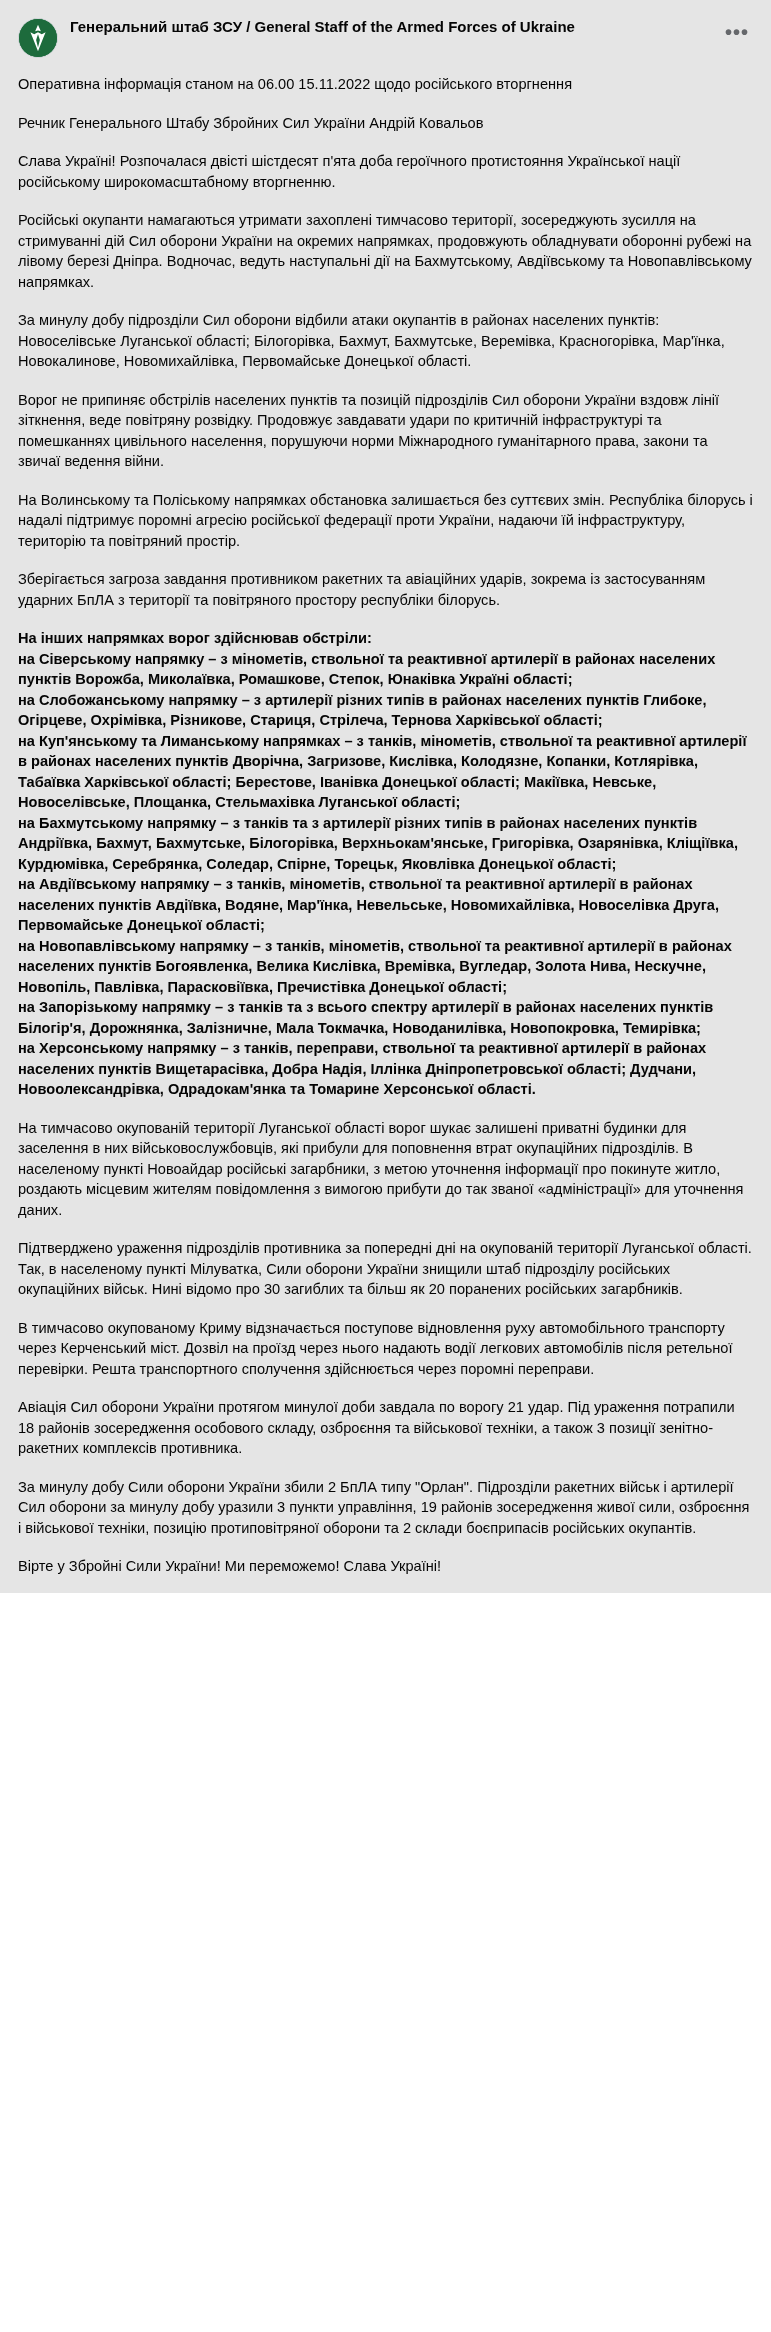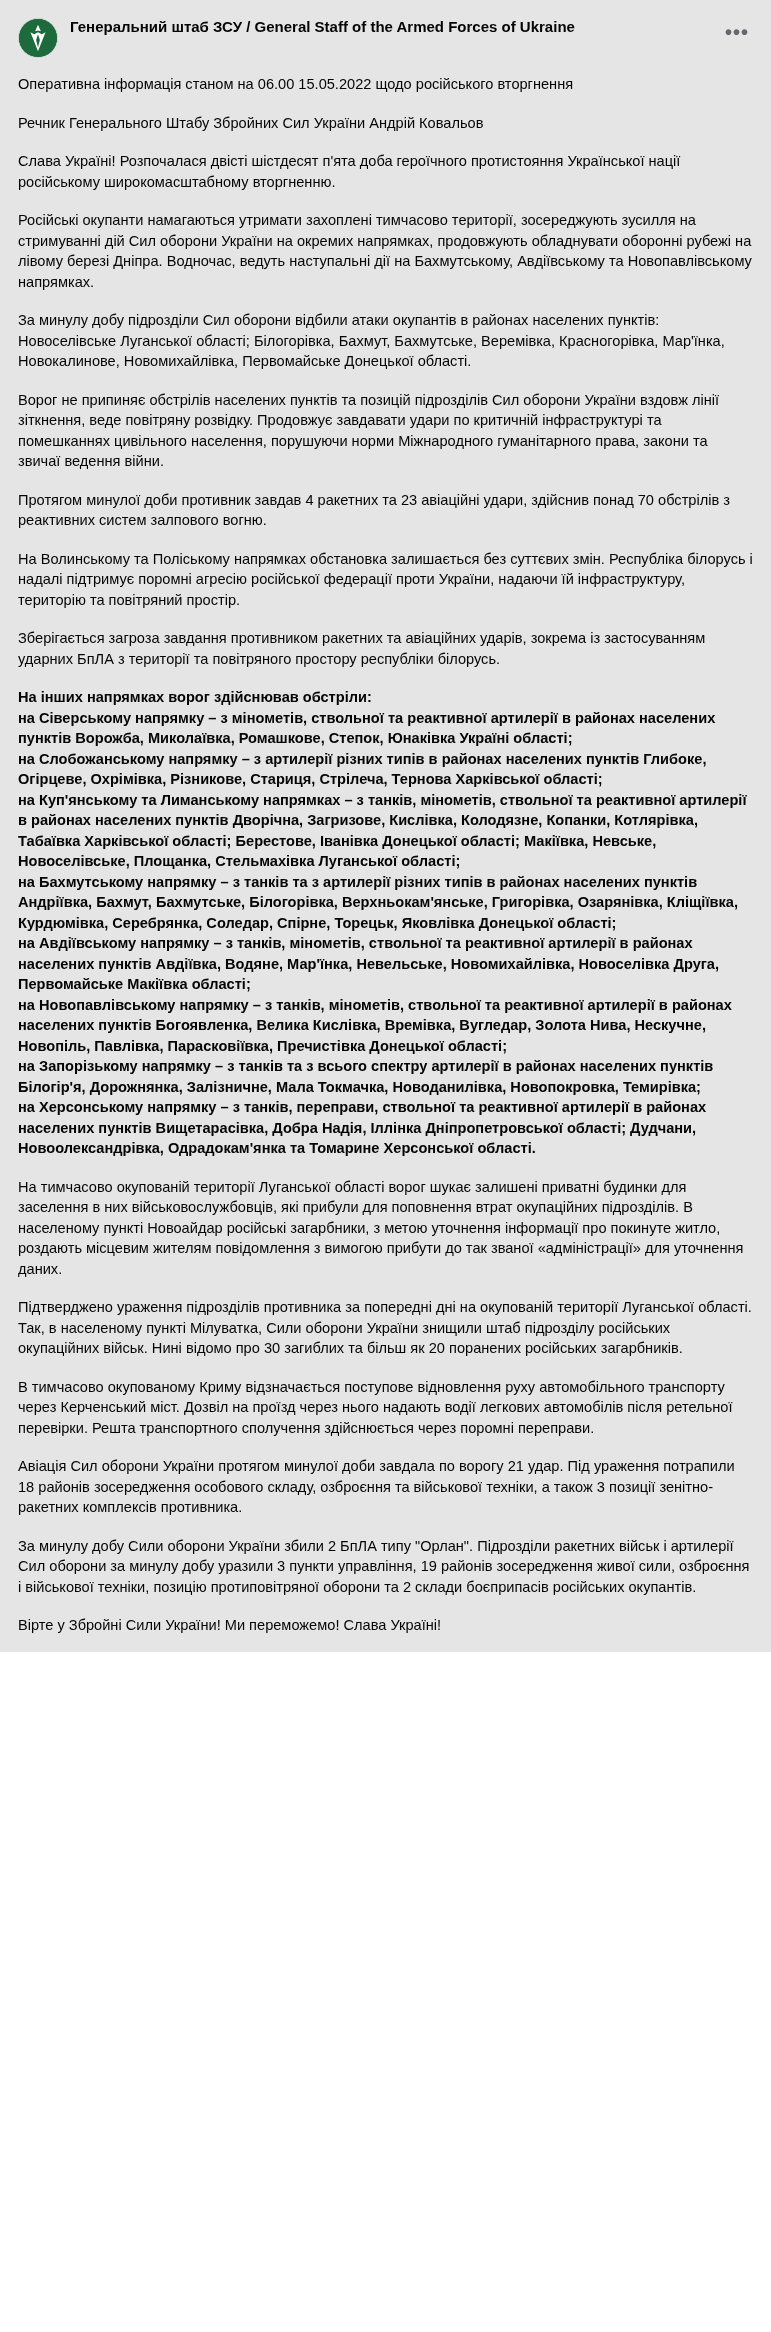--- a/index.html
+++ b/index.html
@@ -121,37 +121,36 @@
         <path d="M20 16 L22 22 L20 30 L18 22 Z" fill="#1d6b3c"></path>
       </svg>
     </div>
     <div class="header-text">
       <div class="page-title">Генеральний штаб ЗСУ / General Staff of the Armed Forces of Ukraine</div>
     </div>
     <div class="menu-button">•••</div>
   </div>
 
   <div class="post-body">
-    <p class="para">Оперативна інформація станом на 06.00 15.05.2022 щодо російського вторгнення</p>
+    <p class="para">Оперативна інформація станом на 06.00 15.11.2022 щодо російського вторгнення</p>
     <p class="para">Речник Генерального Штабу Збройних Сил України Андрій Ковальов</p>
     <p class="para">Слава Україні! Розпочалася двісті шістдесят п'ята доба героїчного протистояння Української нації російському широкомасштабному вторгненню.</p>
     <p class="para">Російські окупанти намагаються утримати захоплені тимчасово території, зосереджують зусилля на стримуванні дій Сил оборони України на окремих напрямках, продовжують обладнувати оборонні рубежі на лівому березі Дніпра. Водночас, ведуть наступальні дії на Бахмутському, Авдіївському та Новопавлівському напрямках.</p>
     <p class="para">За минулу добу підрозділи Сил оборони відбили атаки окупантів в районах населених пунктів: Новоселівське Луганської області; Білогорівка, Бахмут, Бахмутське, Веремівка, Красногорівка, Мар'їнка, Новокалинове, Новомихайлівка, Первомайське Донецької області.</p>
     <p class="para">Ворог не припиняє обстрілів населених пунктів та позицій підрозділів Сил оборони України вздовж лінії зіткнення, веде повітряну розвідку. Продовжує завдавати удари по критичній інфраструктурі та помешканнях цивільного населення, порушуючи норми Міжнародного гуманітарного права, закони та звичаї ведення війни.</p>
-    <p class="para">Протягом минулої доби противник завдав 4 ракетних та 23 авіаційні удари, здійснив понад 70 обстрілів з реактивних систем залпового вогню.</p>
     <p class="para">На Волинському та Поліському напрямках обстановка залишається без суттєвих змін. Республіка білорусь і надалі підтримує поромні агресію російської федерації проти України, надаючи їй інфраструктуру, територію та повітряний простір.</p>
     <p class="para">Зберігається загроза завдання противником ракетних та авіаційних ударів, зокрема із застосуванням ударних БпЛА з території та повітряного простору республіки білорусь.</p>
 
     <div class="para-block">
       <p class="para-tight">На інших напрямках ворог здійснював обстріли:</p>
       <p class="para-tight line">на Сіверському напрямку – з мінометів, ствольної та реактивної артилерії в районах населених пунктів Ворожба, Миколаївка, Ромашкове, Степок, Юнаківка Україні області;</p>
       <p class="para-tight line">на Слобожанському напрямку – з артилерії різних типів в районах населених пунктів Глибоке, Огірцеве, Охрімівка, Різникове, Стариця, Стрілеча, Тернова Харківської області;</p>
       <p class="para-tight line">на Куп'янському та Лиманському напрямках – з танків, мінометів, ствольної та реактивної артилерії в районах населених пунктів Дворічна, Загризове, Кислівка, Колодязне, Копанки, Котлярівка, Табаївка Харківської області; Берестове, Іванівка Донецької області; Макіївка, Невське, Новоселівське, Площанка, Стельмахівка Луганської області;</p>
       <p class="para-tight line">на Бахмутському напрямку – з танків та з артилерії різних типів в районах населених пунктів Андріївка, Бахмут, Бахмутське, Білогорівка, Верхньокам'янське, Григорівка, Озарянівка, Кліщіївка, Курдюмівка, Серебрянка, Соледар, Спірне, Торецьк, Яковлівка Донецької області;</p>
-      <p class="para-tight line">на Авдіївському напрямку – з танків, мінометів, ствольної та реактивної артилерії в районах населених пунктів Авдіївка, Водяне, Мар'їнка, Невельське, Новомихайлівка, Новоселівка Друга,  Первомайське Макіївка області;</p>
+      <p class="para-tight line">на Авдіївському напрямку – з танків, мінометів, ствольної та реактивної артилерії в районах населених пунктів Авдіївка, Водяне, Мар'їнка, Невельське, Новомихайлівка, Новоселівка Друга,  Первомайське Донецької області;</p>
       <p class="para-tight line">на Новопавлівському напрямку – з танків, мінометів, ствольної та реактивної артилерії в районах населених пунктів Богоявленка, Велика Кислівка, Времівка, Вугледар, Золота Нива, Нескучне, Новопіль, Павлівка, Парасковіївка, Пречистівка Донецької області;</p>
       <p class="para-tight line">на Запорізькому напрямку – з танків та з всього спектру артилерії в районах населених пунктів Білогір'я, Дорожнянка, Залізничне, Мала Токмачка, Новоданилівка, Новопокровка, Темирівка;</p>
       <p class="para-tight line">на Херсонському напрямку – з танків, переправи, ствольної та реактивної артилерії в районах населених пунктів Вищетарасівка, Добра Надія, Іллінка Дніпропетровської області; Дудчани, Новоолександрівка, Одрадокам'янка та Томарине Херсонської області.</p>
     </div>
 
     <p class="para">На тимчасово окупованій території Луганської області ворог шукає залишені приватні будинки для заселення в них військовослужбовців, які прибули для поповнення втрат окупаційних підрозділів. В населеному пункті Новоайдар російські загарбники, з метою уточнення інформації про покинуте житло, роздають місцевим жителям повідомлення з вимогою прибути до так званої «адміністрації» для уточнення даних.</p>
     <p class="para">Підтверджено ураження підрозділів противника за попередні дні на окупованій території Луганської області. Так, в населеному пункті Мілуватка, Сили оборони України знищили штаб підрозділу російських окупаційних військ. Нині відомо про 30 загиблих та більш як 20 поранених російських загарбників.</p>
     <p class="para">В тимчасово окупованому Криму відзначається поступове відновлення руху автомобільного транспорту через Керченський міст. Дозвіл на проїзд через нього надають водії легкових автомобілів після ретельної перевірки. Решта транспортного сполучення здійснюється через поромні переправи.</p>
     <p class="para">Авіація Сил оборони України протягом минулої доби завдала по ворогу 21 удар. Під ураження потрапили 18 районів зосередження особового складу, озброєння та військової техніки, а також 3 позиції зенітно-ракетних комплексів противника.</p>
     <p class="para">За минулу добу Сили оборони України збили 2 БпЛА типу "Орлан". Підрозділи ракетних військ і артилерії Сил оборони за минулу добу уразили 3 пункти управління, 19 районів зосередження живої сили, озброєння і військової техніки, позицію протиповітряної оборони та 2 склади боєприпасів російських окупантів.</p>

